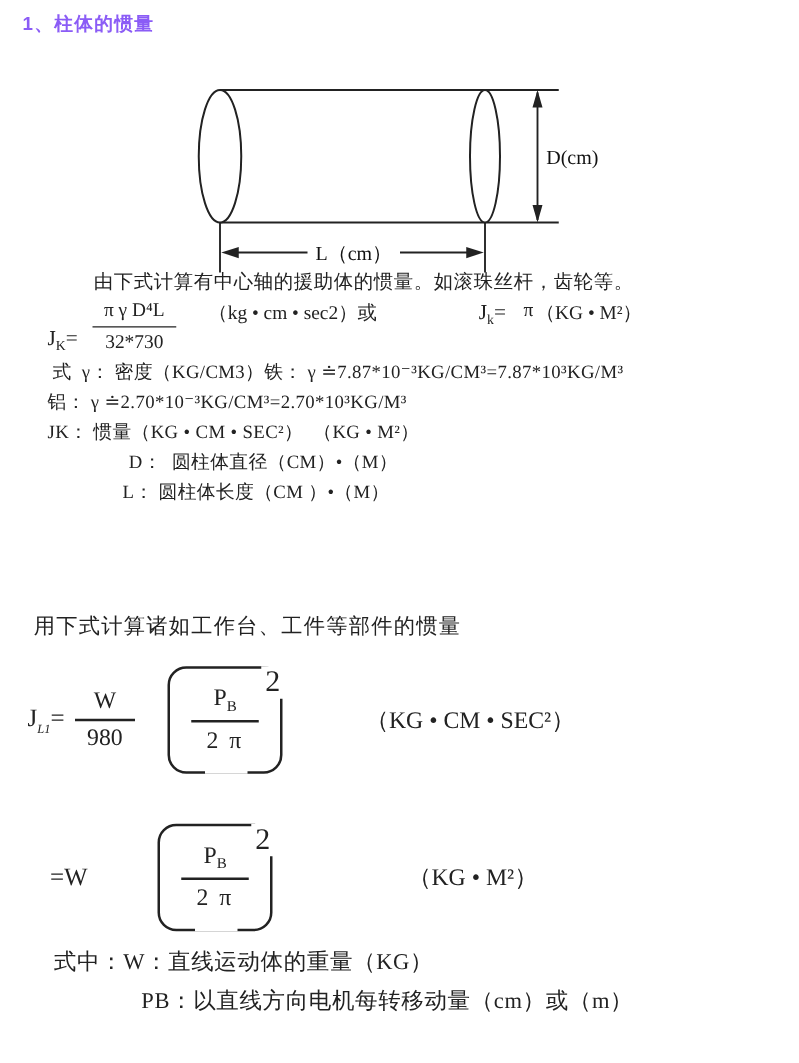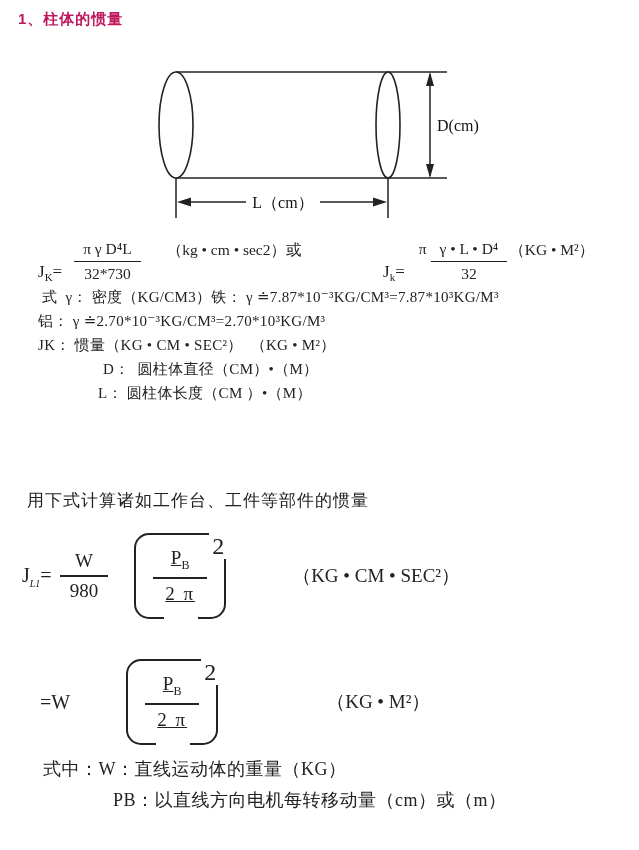--- a/index.html
+++ b/index.html
@@ -3,21 +3,21 @@
 <meta charset="utf-8">
 <style>
   * { margin:0; padding:0; box-sizing:border-box; }
   html,body { background:#fff; }
   .page {
     position:relative; width:639px; height:850px; background:#ffffff;
     font-family:"Liberation Serif","DejaVu Serif",serif; color:#222; overflow:hidden;
   }
   .h {
     position:absolute; font-family:"Liberation Sans","DejaVu Sans",sans-serif;
-    font-weight:bold; font-size:15px; color:#be185d; letter-spacing:1px;
+    font-weight:bold; font-size:15px; color:#8b5cf6; letter-spacing:1px;
   }
   #h1 { left:18px; top:10px; }
   #h2 { left:18px; top:432px; }
 
   .diagram { position:absolute; left:0; top:55px; }
   .diagram line { stroke:#222; stroke-width:1.5; }
   .diagram ellipse { stroke:#222; stroke-width:1.6; }
   .diagram text { font-family:"Liberation Serif","DejaVu Serif",serif; font-size:16px; fill:#111; }
 
   .intro1 { position:absolute; left:75px; top:215px; font-size:15.5px; letter-spacing:0.5px; }
@@ -53,21 +53,21 @@
   #fd { left:40px; top:652px; height:100px; }
   .bigsym { font-size:20px; }
   .bigsym sub { font-size:10px;font-style:italic; }
   .wfrac { display:flex; flex-direction:column; text-align:center; margin-left:8px; font-size:19px; }
   .wfrac .num { padding:0 10px 3px; border-bottom:2px solid #222; }
   .wfrac .den { padding:3px 10px 0; }
   .brk-box {
     position:relative; margin-left:26px;
     border:2px solid #222; border-radius:15px;
     width:92px; height:86px;
-    display:flex; align-items:center; justify-content:center;text-decoration:underline;
+    display:flex; align-items:center; justify-content:center;
   }
   .brk-box::after { 
     content:""; position:absolute; left:28px; bottom:-2px; width:34px; height:4px; background:#fff;
   }
   .ifrac { display:flex; flex-direction:column; text-align:center; font-size:19px; }
   .ifrac .inum { padding:0 12px 4px; border-bottom:2px solid #222; }
   .ifrac .inum sub { font-size:12px; }
   .ifrac .iden { padding:4px 12px 0; letter-spacing:2px; }
   .exp2 {
     position:absolute; top:-2px; right:-3px; font-size:24px;
@@ -99,37 +99,34 @@
     <text x="437" y="76">D(cm)</text>
     <line x1="176" y1="123" x2="176" y2="163"></line>
     <line x1="388" y1="123" x2="388" y2="163"></line>
     <line x1="188" y1="147" x2="246" y2="147"></line>
     <line x1="320" y1="147" x2="376" y2="147"></line>
     <polygon points="177,147 191,142.5 191,151.5" fill="#222"></polygon>
     <polygon points="387,147 373,142.5 373,151.5" fill="#222"></polygon>
     <text x="283" y="153" text-anchor="middle">L（cm）</text>
   </svg>
 
+  <p class="intro1">由下式计算有中心轴的援助体的惯量。如滚珠丝杆，齿轮等。</p>
 
   <div class="frow" id="fa">
     <span class="sym"><span>J</span><sub>K</sub><span>=</span></span>
     <span class="frac">
       <span class="num">π γ D⁴L</span>
       <span class="den">32*730</span>
     </span>
     <span class="unit raised">（kg • cm • sec2）或</span>
   </div>
 
   <div class="frow" id="fb">
     <span class="sym"><span>J</span><sub>k</sub><span>=</span></span>
     <span class="pi raised">π</span>
-    <span class="frac">
-      <span class="num">γ • L • D⁴</span>
-      <span class="den">32</span>
-    </span>
     <span class="unit raised">（KG • M²）</span>
   </div>
 
   <div class="notes">
     <p id="n1">式  γ： 密度（KG/CM3）铁： γ ≐7.87*10⁻³KG/CM³=7.87*10³KG/M³</p>
     <p id="n2">铝： γ ≐2.70*10⁻³KG/CM³=2.70*10³KG/M³</p>
     <p id="n3">JK： 惯量（KG • CM • SEC²）  （KG • M²）</p>
     <p id="n4">D：  圆柱体直径（CM）•（M）</p>
     <p id="n5">L： 圆柱体长度（CM ）•（M）</p>
   </div>

